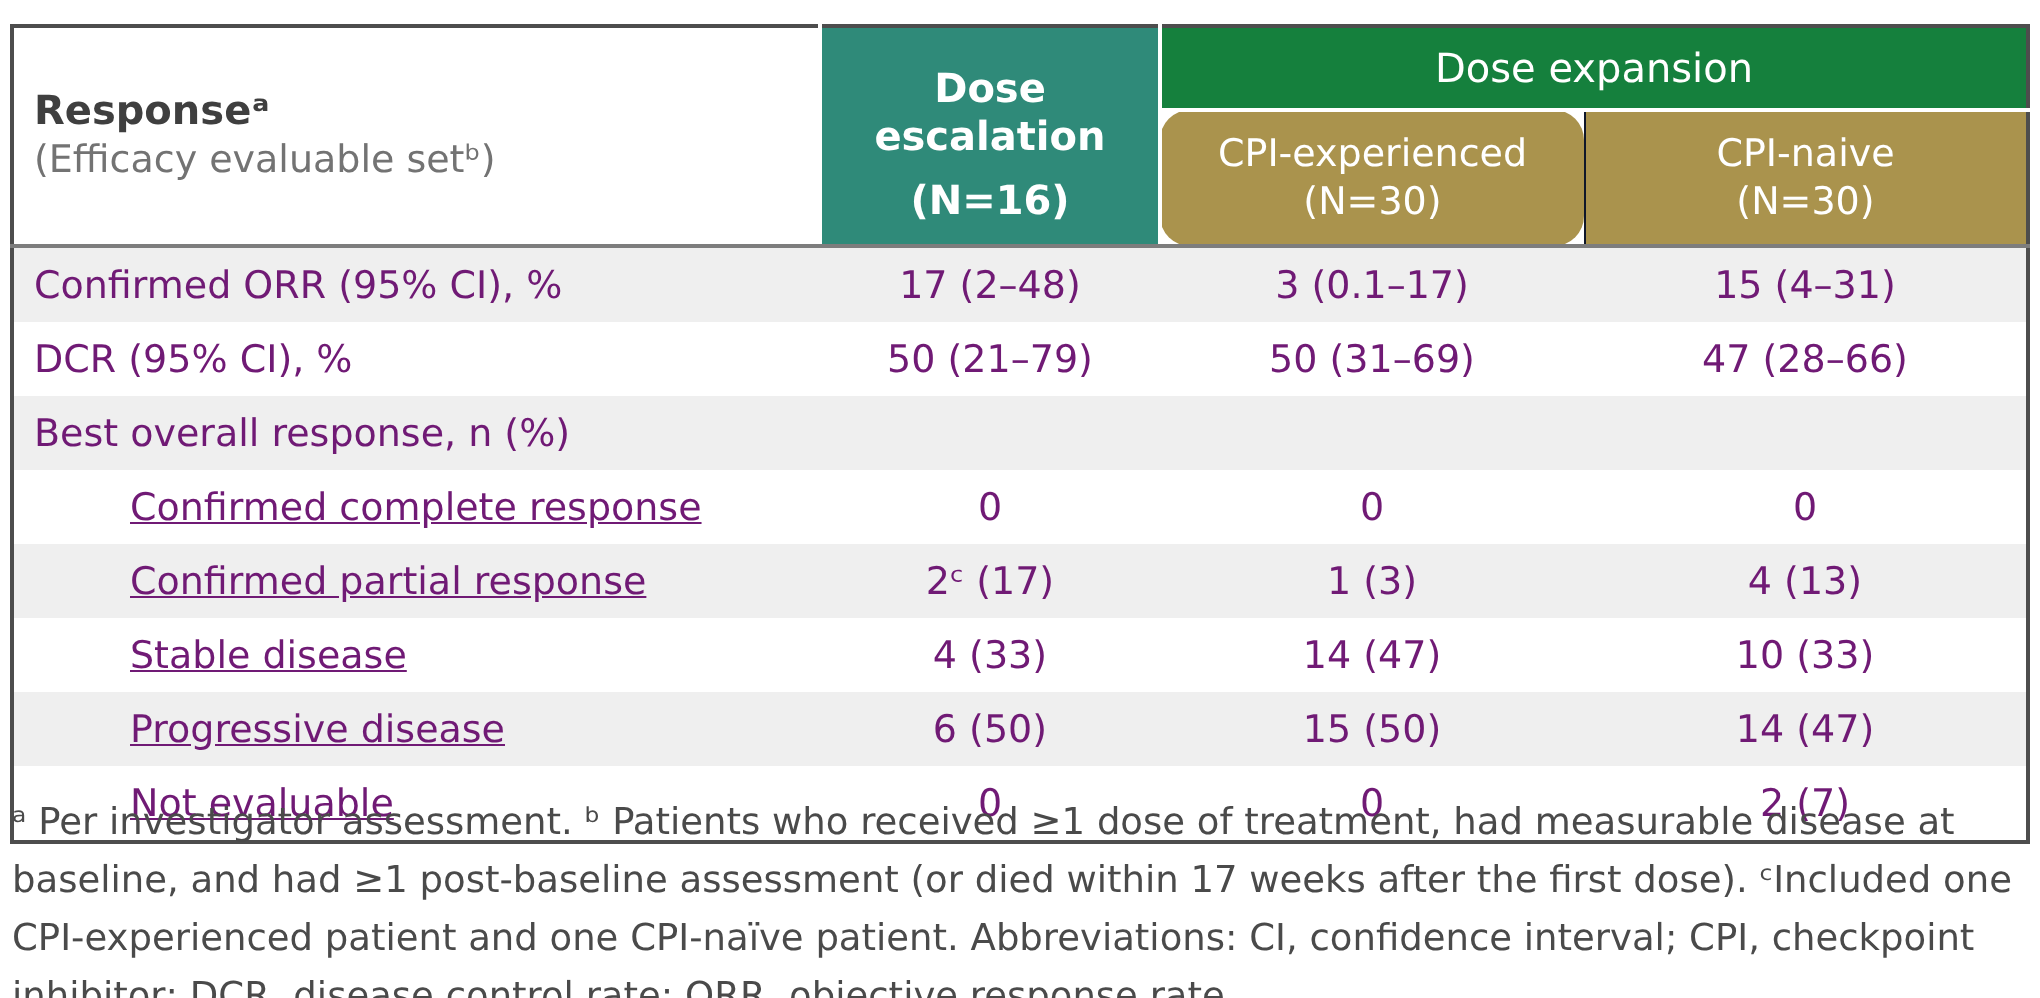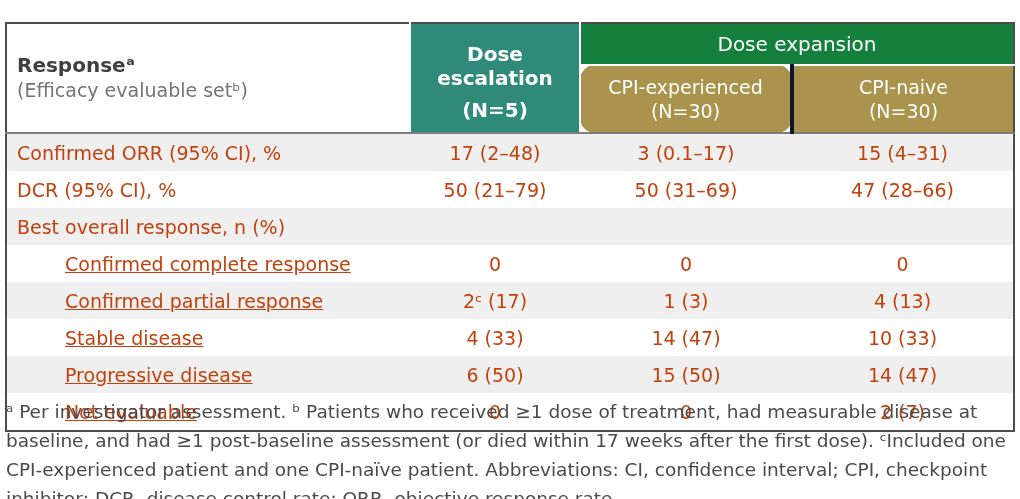--- a/index.html
+++ b/index.html
@@ -1,21 +1,21 @@
 <!DOCTYPE html>
 <html><head>
 <meta charset="utf-8">
 <style>
   html,body{margin:0;padding:0;}
   .page{
     width:1020px;height:499px;background:#ffffff;position:relative;
     font-family:"DejaVu Sans", sans-serif;color:#3f3f3f;overflow:hidden;
   }
   table.results{
-    position:absolute;left:5px;top:22px;width:1008px;
+    position:absolute;left:5px;top:12px;width:1008px;
     border-collapse:collapse;table-layout:fixed;
     border:2px solid #4d4d4d;
   }
   col.c-label{width:404px;}
   col.c-esc{width:170px;}
   col.c-exp{width:212px;}
   col.c-naive{width:222px;}
 
   th,td{margin:0;}
 
@@ -38,28 +38,28 @@
 
   th.expansion-head{
     background:#15803d;color:#ffffff;font-size:20px;font-weight:normal;
     text-align:center;vertical-align:middle;height:36px;
     border-left:2px solid #ffffff;border-bottom:2px solid #ffffff;
     padding:2px;
   }
   th.subcol-head{
     background:#AA934D;color:#ffffff;font-size:19px;font-weight:normal;
     text-align:center;vertical-align:middle;height:62px;line-height:24px;
-    border-left:4px solid #0f172a;border-bottom:2px solid #7d7d7d;
+    border-left:1px solid #0f172a;border-bottom:2px solid #7d7d7d;
     padding:2px;
   }
   th.subcol-head.first{border-left:2px solid #ffffff;border-radius:15px;}
 
   
   tbody td{
-    height:35px;font-size:19px;vertical-align:middle;color:#c2410c;
+    height:35px;font-size:19px;vertical-align:middle;color:#701a75;
     background:#ffffff;
   }
   tbody tr:nth-child(odd) td{background:#EFEFEF;}
   td.row-label{text-align:left;padding-left:10px;}
   td.row-label.indent{padding-left:58px;text-decoration:underline;}
   td.cell-value{text-align:center;padding:0 2px;}
 
   
   .footnote{
     position:absolute;left:6px;top:397px;width:1008px;
@@ -79,21 +79,21 @@
         <col class="c-naive">
     </colgroup>
     <thead>
       <tr>
         <th class="response-head" rowspan="2">
           <div class="resp-title">Responseᵃ</div>
           <div class="resp-sub">(Efficacy evaluable setᵇ)</div>
         </th>
         <th class="escalation-head" rowspan="2">
           <div class="esc-label">Dose escalation</div>
-          <div>(N=5)</div>
+          <div>(N=16)</div>
         </th>
         <th class="expansion-head" colspan="2">Dose expansion</th>
       </tr>
       <tr>
         <th class="subcol-head first">
           <div>CPI-experienced</div>
           <div>(N=30)</div>
         </th>
         <th class="subcol-head">
           <div>CPI-naive</div>

